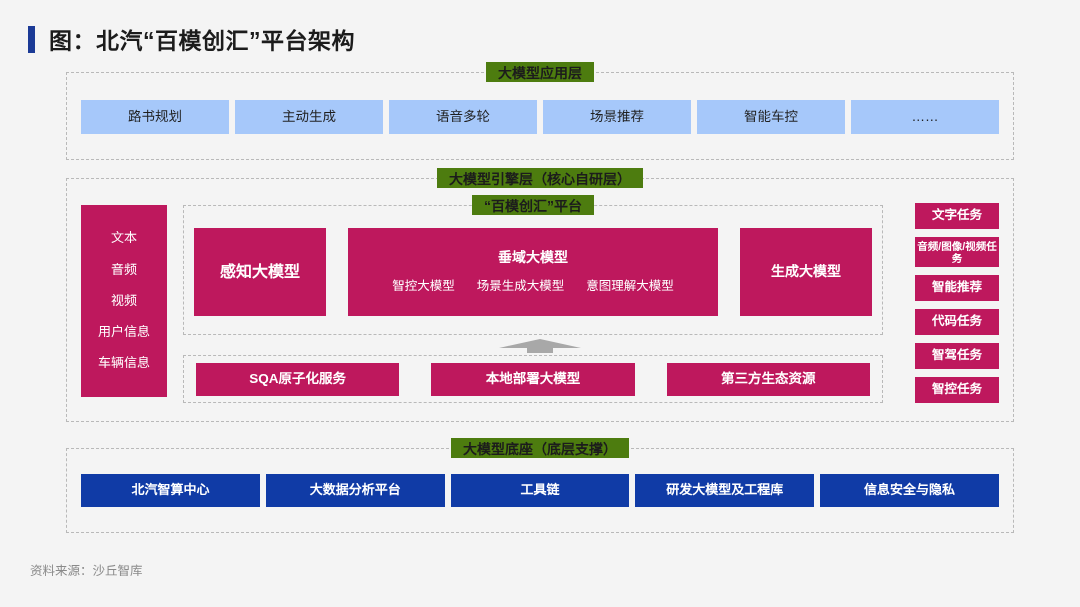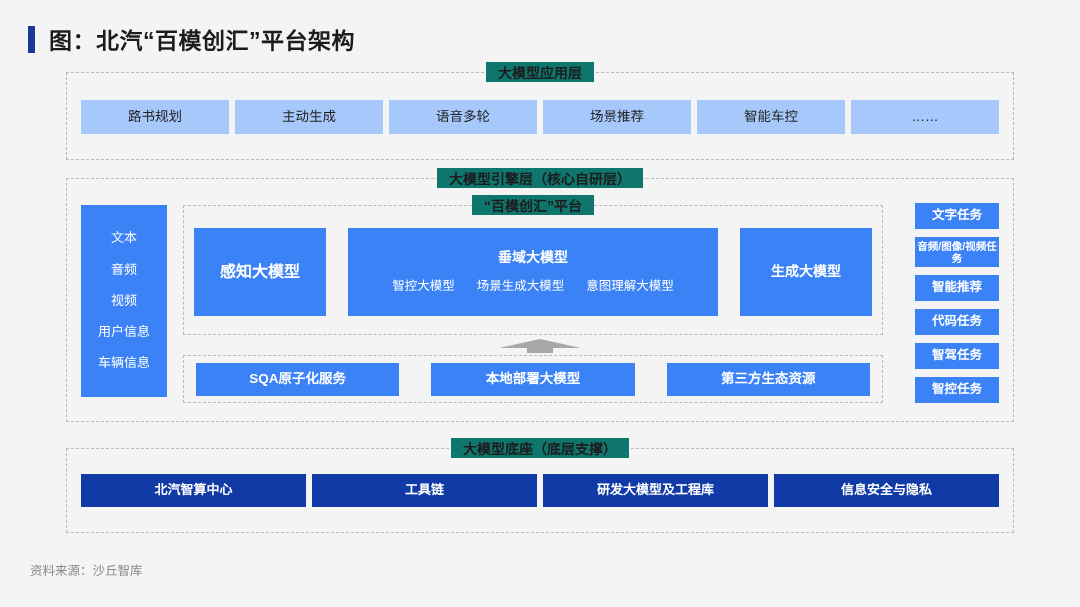--- a/index.html
+++ b/index.html
@@ -43,21 +43,21 @@
   .section {
     position: absolute;
     border: 1px dashed #b9b9b9;
     box-sizing: border-box;
   }
   .section-label {
     position: absolute;
     top: -11px;
     left: 50%;
     transform: translateX(-50%);
-    background: #0f766e;
+    background: #4d7c0f;
     padding: 0 12px;
     font-size: 14px;
     font-weight: bold;
     color: #1c1c1c;
     white-space: nowrap;
   }
 
   
   .box {
     display: flex;
@@ -67,21 +67,21 @@
     box-sizing: border-box;
     text-align: center;
     line-height: 1.25;
   }
   .box-light {
     background: #a6c8fa;
     color: #1f1f1f;
     font-size: 13.5px;
   }
   .box-blue {
-    background: #3b82f6;
+    background: #be185d;
     color: #ffffff;
     font-weight: bold;
   }
   .box-navy {
     background: #103ba6;
     color: #ffffff;
     font-size: 13px;
     font-weight: bold;
   }
 
@@ -304,19 +304,20 @@
     <div class="box box-blue">代码任务</div>
     <div class="box box-blue">智驾任务</div>
     <div class="box box-blue">智控任务</div>
   </div>
 </div>
 
 <div class="section" id="base-layer">
   <div class="section-label">大模型底座（底层支撑）</div>
   <div class="base-row">
     <div class="box box-navy">北汽智算中心</div>
+    <div class="box box-navy">大数据分析平台</div>
     <div class="box box-navy">工具链</div>
     <div class="box box-navy">研发大模型及工程库</div>
     <div class="box box-navy">信息安全与隐私</div>
   </div>
 </div>
 
 <div id="footer">资料来源：沙丘智库</div>
 
 </body></html>

